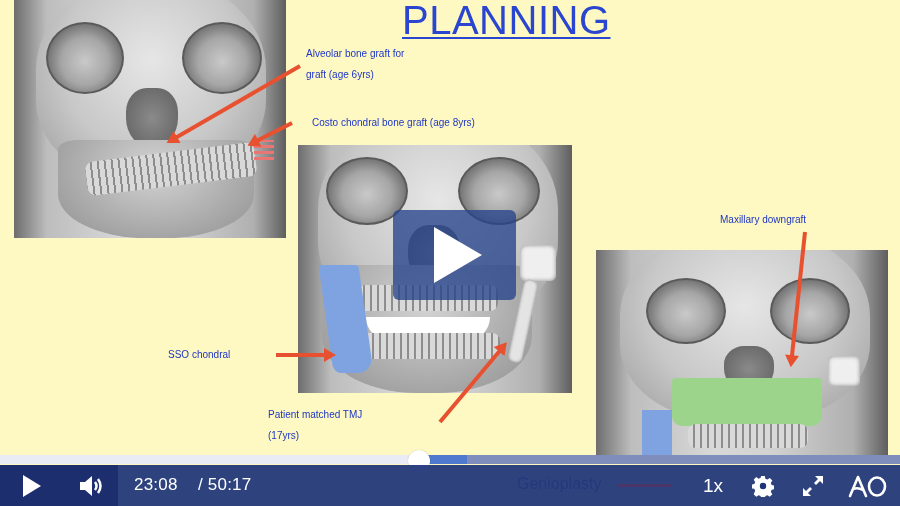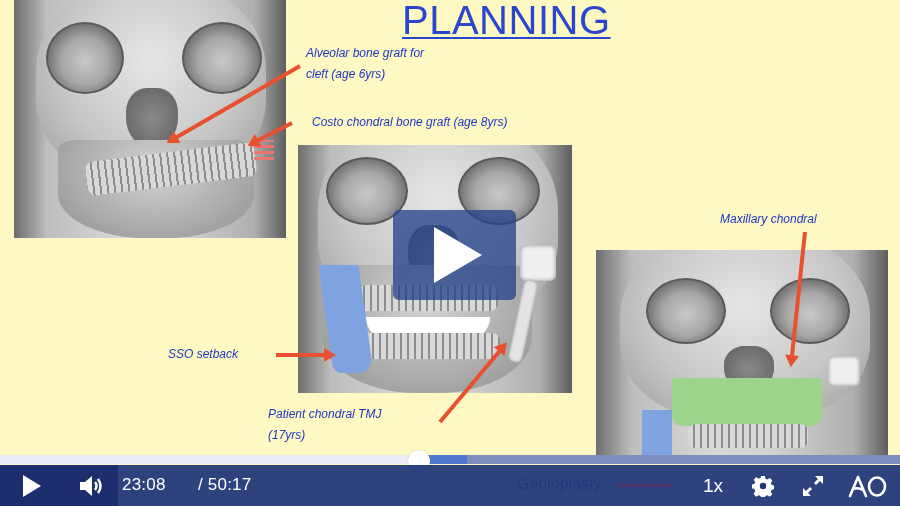--- a/index.html
+++ b/index.html
@@ -9,21 +9,21 @@
   .stage { position: absolute; left: 0; top: 0; width: 900px; height: 506px; background: #fef9c3; overflow: hidden; }
 
   
   .slide-title {
     position: absolute; left: 402px; top: -2px;
     font-size: 40px; color: #2a45d0; text-decoration: underline;
     text-decoration-thickness: 2px; text-underline-offset: 3px;
     letter-spacing: 0.5px;
   }
 
-  .label { position: absolute; color: #1f36c4; font-size: 12px; line-height: 19px; white-space: nowrap; font-style: italic; }
+  .label { position: absolute; color: #1f36c4; font-size: 10px; line-height: 19px; white-space: nowrap; }
 
   
   .skull {
     position: absolute; overflow: hidden;
     background: linear-gradient(90deg, #6d6d6d 0%, #bdbdbd 12%, #d8d8d8 40%, #d2d2d2 60%, #b0b0b0 88%, #5e5e5e 100%);
   }
   .skull .cranium { position: absolute; border-radius: 45% 45% 40% 40%; background: radial-gradient(ellipse at 50% 40%, #e6e6e6 0%, #c8c8c8 55%, #9a9a9a 100%); }
   .skull .orbit { position: absolute; border-radius: 50%; background: radial-gradient(ellipse at 50% 55%, #c9c9c9 0%, #a6a6a6 45%, #6e6e6e 75%, #555 100%); border: 2px solid #5a5a5a; }
   .skull .nose { position: absolute; border-radius: 40% 40% 50% 50%; background: radial-gradient(ellipse, #8a8a8a, #5f5f5f); }
   .skull .teeth { position: absolute; border-radius: 8px; background: repeating-linear-gradient(90deg, #d9d9d9 0 5px, #8d8d8d 5px 7px); }
@@ -92,25 +92,25 @@
       <div class="orbit" style="left:50px; top:28px; width:80px; height:66px;"></div>
       <div class="orbit" style="left:174px; top:28px; width:80px; height:66px;"></div>
       <div class="nose" style="left:128px; top:96px; width:50px; height:46px;"></div>
       <div style="position:absolute; left:76px; top:128px; width:150px; height:48px; background:#9bd48a; border-radius: 4px 4px 10px 10px;"></div>
       <div class="teeth" style="left:92px; top:174px; width:120px; height:24px;"></div>
       <div style="position:absolute; left:46px; top:160px; width:30px; height:50px; background:#7ea3e0;"></div>
       <div style="position:absolute; left:232px; top:106px; width:32px; height:30px; background:#efefef; border-radius:5px; box-shadow: inset 0 0 4px #888;"></div>
     </div>
 
     <div class="label" style="left:306px; top:44px;">Alveolar bone graft for</div>
-    <div class="label" style="left:306px; top:65px;">cleft (age 6yrs)</div>
+    <div class="label" style="left:306px; top:65px;">graft (age 6yrs)</div>
     <div class="label" style="left:312px; top:113px;">Costo chondral bone graft (age 8yrs)</div>
-    <div class="label" style="left:720px; top:210px;">Maxillary chondral</div>
-    <div class="label" style="left:168px; top:345px;">SSO setback</div>
-    <div class="label" style="left:268px; top:405px;">Patient chondral TMJ</div>
+    <div class="label" style="left:720px; top:210px;">Maxillary downgraft</div>
+    <div class="label" style="left:168px; top:345px;">SSO chondral</div>
+    <div class="label" style="left:268px; top:405px;">Patient matched TMJ</div>
     <div class="label" style="left:268px; top:426px;">(17yrs)</div>
 
     <div class="arrow" style="left:300px; top:64px; width:148px; transform: rotate(150deg);"></div>
     <div class="arrow" style="left:292px; top:121px; width:44px; transform: rotate(153deg);"></div>
     <div class="arrow" style="left:805px; top:230px; width:130px; transform: rotate(96deg);"></div>
     <div class="arrow" style="left:276px; top:353px; width:54px; transform: rotate(0deg);"></div>
     <div class="arrow" style="left:440px; top:420px; width:98px; transform: rotate(-50deg);"></div>
   </div>
 
   <div class="big-play">
@@ -136,21 +136,21 @@
     </div>
 
     <div class="ctrl-btn" style="left:76px; width:34px;">
       <svg width="26" height="22" viewBox="0 0 26 22">
         <path d="M0 7 H5 L12 1 V21 L5 15 H0 Z" fill="#ffffff"></path>
         <path d="M15 7 Q18 11 15 15" stroke="#ffffff" stroke-width="2.5" fill="none"></path>
         <path d="M18 4 Q23 11 18 18" stroke="#ffffff" stroke-width="2.5" fill="none"></path>
       </svg>
     </div>
 
-    <div class="time" style="left:122px;">23:08</div>
+    <div class="time" style="left:134px;">23:08</div>
     <div class="time" style="left:198px;">/ 50:17</div>
 
     <div class="genio-arrow" style="top:19px; left:617px;"></div>
 
     <div class="ctrl-btn speed" style="left:698px; width:30px;">1x</div>
 
     <div class="ctrl-btn" style="left:748px; width:30px;">
       <svg width="22" height="22" viewBox="0 0 24 24">
         <path fill="#ffffff" d="M10 1h4l.6 3 2.2 1 2.6-1.7 2.8 2.8L20.5 8.7l1 2.2 3 .6v4l-3 .6-1 2.2 1.7 2.6-2.8 2.8-2.6-1.7-2.2 1-.6 3h-4l-.6-3-2.2-1-2.6 1.7-2.8-2.8L3.5 17.3l-1-2.2-3-.6v-4l3-.6 1-2.2L1.8 5.1l2.8-2.8L7.2 4l2.2-1z"></path>
         <circle cx="12" cy="12" r="3.5" fill="#1e3478"></circle>

